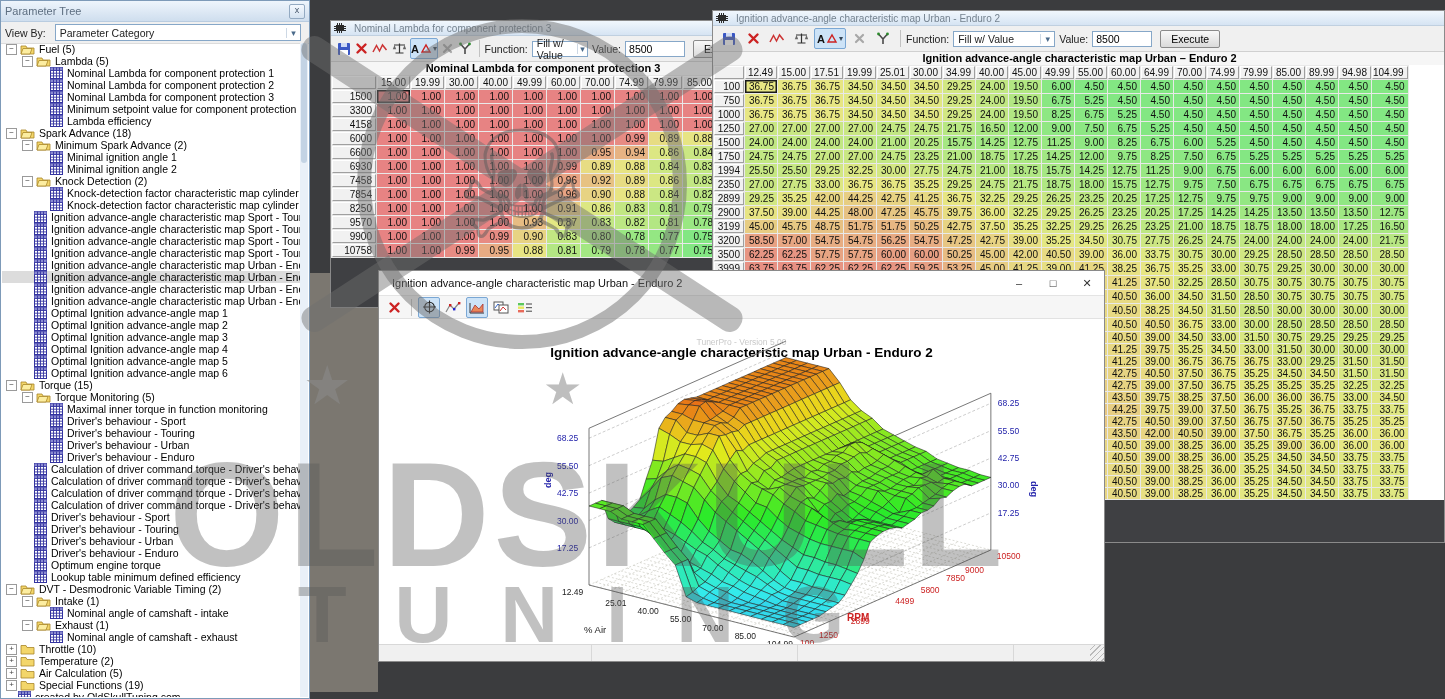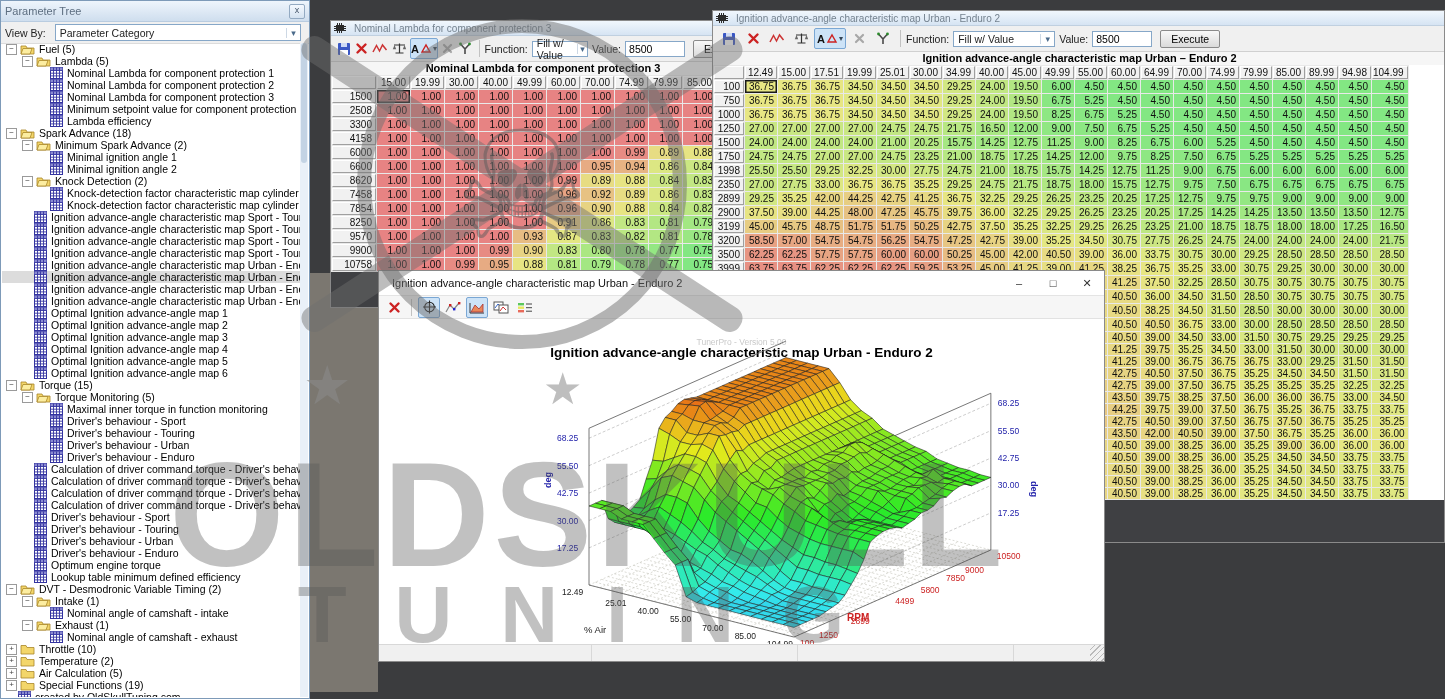--- a/index.html
+++ b/index.html
@@ -780,33 +780,20 @@
             <td class="dcell" style="background:hsl(0,68%,71%);">1.00</td>
             <td class="dcell" style="background:hsl(0,68%,71%);">1.00</td>
             <td class="dcell" style="background:hsl(0,68%,71%);">1.00</td>
             <td class="dcell" style="background:hsl(0,68%,71%);">1.00</td>
             <td class="dcell" style="background:hsl(0,68%,71%);">1.00</td>
             <td class="dcell" style="background:hsl(0,68%,71%);">1.00</td>
             <td class="dcell" style="background:hsl(0,68%,71%);">1.00</td>
             <td class="dcell" style="background:hsl(0,68%,71%);">1.00</td>
           </tr>
           <tr>
-            <td class="rcell">2508</td>
-            <td class="dcell" style="background:hsl(0,68%,71%);">1.00</td>
-            <td class="dcell" style="background:hsl(0,68%,71%);">1.00</td>
-            <td class="dcell" style="background:hsl(0,68%,71%);">1.00</td>
-            <td class="dcell" style="background:hsl(0,68%,71%);">1.00</td>
-            <td class="dcell" style="background:hsl(0,68%,71%);">1.00</td>
-            <td class="dcell" style="background:hsl(0,68%,71%);">1.00</td>
-            <td class="dcell" style="background:hsl(0,68%,71%);">1.00</td>
-            <td class="dcell" style="background:hsl(0,68%,71%);">1.00</td>
-            <td class="dcell" style="background:hsl(0,68%,71%);">1.00</td>
-            <td class="dcell" style="background:hsl(0,68%,71%);">1.00</td>
-          </tr>
-          <tr>
             <td class="rcell">3300</td>
             <td class="dcell" style="background:hsl(0,68%,71%);">1.00</td>
             <td class="dcell" style="background:hsl(0,68%,71%);">1.00</td>
             <td class="dcell" style="background:hsl(0,68%,71%);">1.00</td>
             <td class="dcell" style="background:hsl(0,68%,71%);">1.00</td>
             <td class="dcell" style="background:hsl(0,68%,71%);">1.00</td>
             <td class="dcell" style="background:hsl(0,68%,71%);">1.00</td>
             <td class="dcell" style="background:hsl(0,68%,71%);">1.00</td>
             <td class="dcell" style="background:hsl(0,68%,71%);">1.00</td>
             <td class="dcell" style="background:hsl(0,68%,71%);">1.00</td>
@@ -845,21 +832,21 @@
             <td class="dcell" style="background:hsl(0,68%,71%);">1.00</td>
             <td class="dcell" style="background:hsl(0,68%,71%);">1.00</td>
             <td class="dcell" style="background:hsl(0,68%,71%);">1.00</td>
             <td class="dcell" style="background:hsl(0,68%,71%);">1.00</td>
             <td class="dcell" style="background:hsl(24,68%,71%);">0.95</td>
             <td class="dcell" style="background:hsl(29,68%,71%);">0.94</td>
             <td class="dcell" style="background:hsl(67,68%,71%);">0.86</td>
             <td class="dcell" style="background:hsl(77,68%,71%);">0.84</td>
           </tr>
           <tr>
-            <td class="rcell">8620</td>
+            <td class="rcell">6930</td>
             <td class="dcell" style="background:hsl(0,68%,71%);">1.00</td>
             <td class="dcell" style="background:hsl(0,68%,71%);">1.00</td>
             <td class="dcell" style="background:hsl(0,68%,71%);">1.00</td>
             <td class="dcell" style="background:hsl(0,68%,71%);">1.00</td>
             <td class="dcell" style="background:hsl(0,68%,71%);">1.00</td>
             <td class="dcell" style="background:hsl(5,68%,71%);">0.99</td>
             <td class="dcell" style="background:hsl(53,68%,71%);">0.89</td>
             <td class="dcell" style="background:hsl(58,68%,71%);">0.88</td>
             <td class="dcell" style="background:hsl(77,68%,71%);">0.84</td>
             <td class="dcell" style="background:hsl(82,68%,71%);">0.83</td>
@@ -1183,21 +1170,21 @@
             <td class="dcell" style="background:hsl(113,68%,71%);">8.25</td>
             <td class="dcell" style="background:hsl(114,68%,71%);">7.50</td>
             <td class="dcell" style="background:hsl(116,68%,71%);">6.75</td>
             <td class="dcell" style="background:hsl(119,68%,71%);">5.25</td>
             <td class="dcell" style="background:hsl(119,68%,71%);">5.25</td>
             <td class="dcell" style="background:hsl(119,68%,71%);">5.25</td>
             <td class="dcell" style="background:hsl(119,68%,71%);">5.25</td>
             <td class="dcell" style="background:hsl(119,68%,71%);">5.25</td>
           </tr>
           <tr>
-            <td class="rcell">1998</td>
+            <td class="rcell">1994</td>
             <td class="dcell" style="background:hsl(80,68%,71%);">25.50</td>
             <td class="dcell" style="background:hsl(80,68%,71%);">25.50</td>
             <td class="dcell" style="background:hsl(73,68%,71%);">29.25</td>
             <td class="dcell" style="background:hsl(68,68%,71%);">32.25</td>
             <td class="dcell" style="background:hsl(72,68%,71%);">30.00</td>
             <td class="dcell" style="background:hsl(76,68%,71%);">27.75</td>
             <td class="dcell" style="background:hsl(82,68%,71%);">24.75</td>
             <td class="dcell" style="background:hsl(89,68%,71%);">21.00</td>
             <td class="dcell" style="background:hsl(93,68%,71%);">18.75</td>
             <td class="dcell" style="background:hsl(99,68%,71%);">15.75</td>

